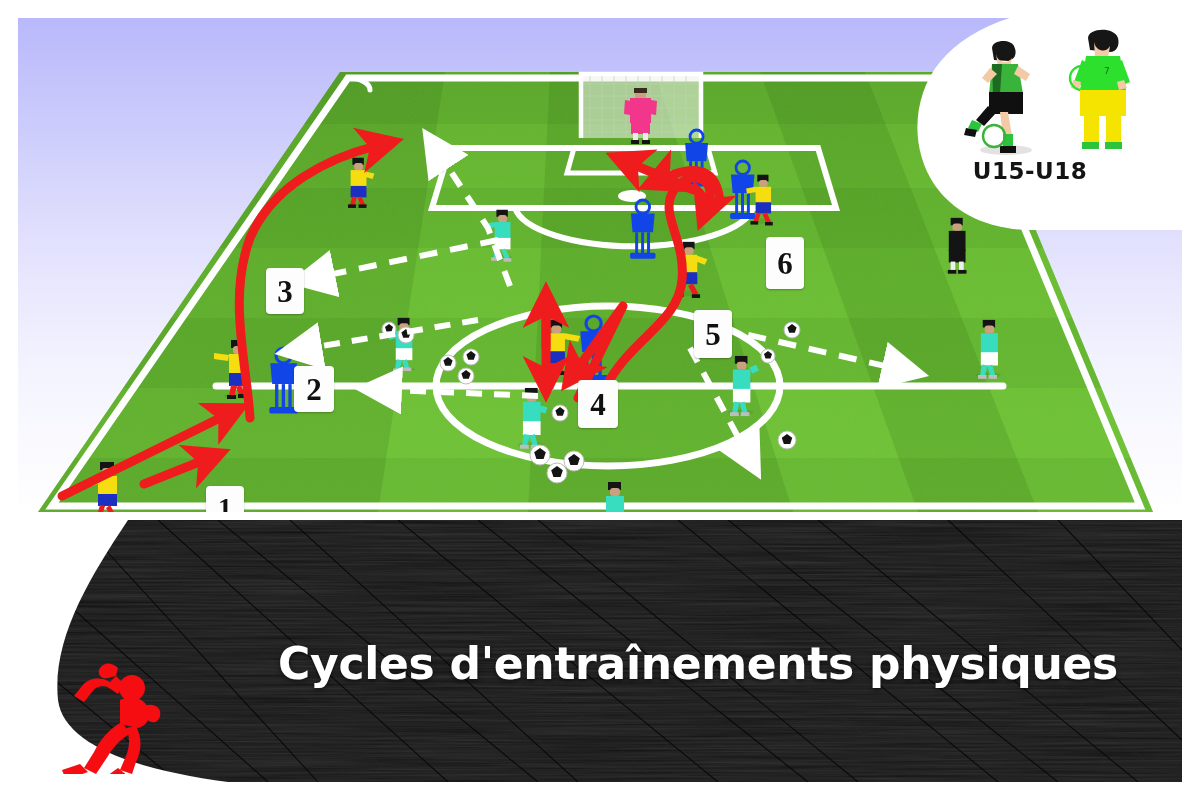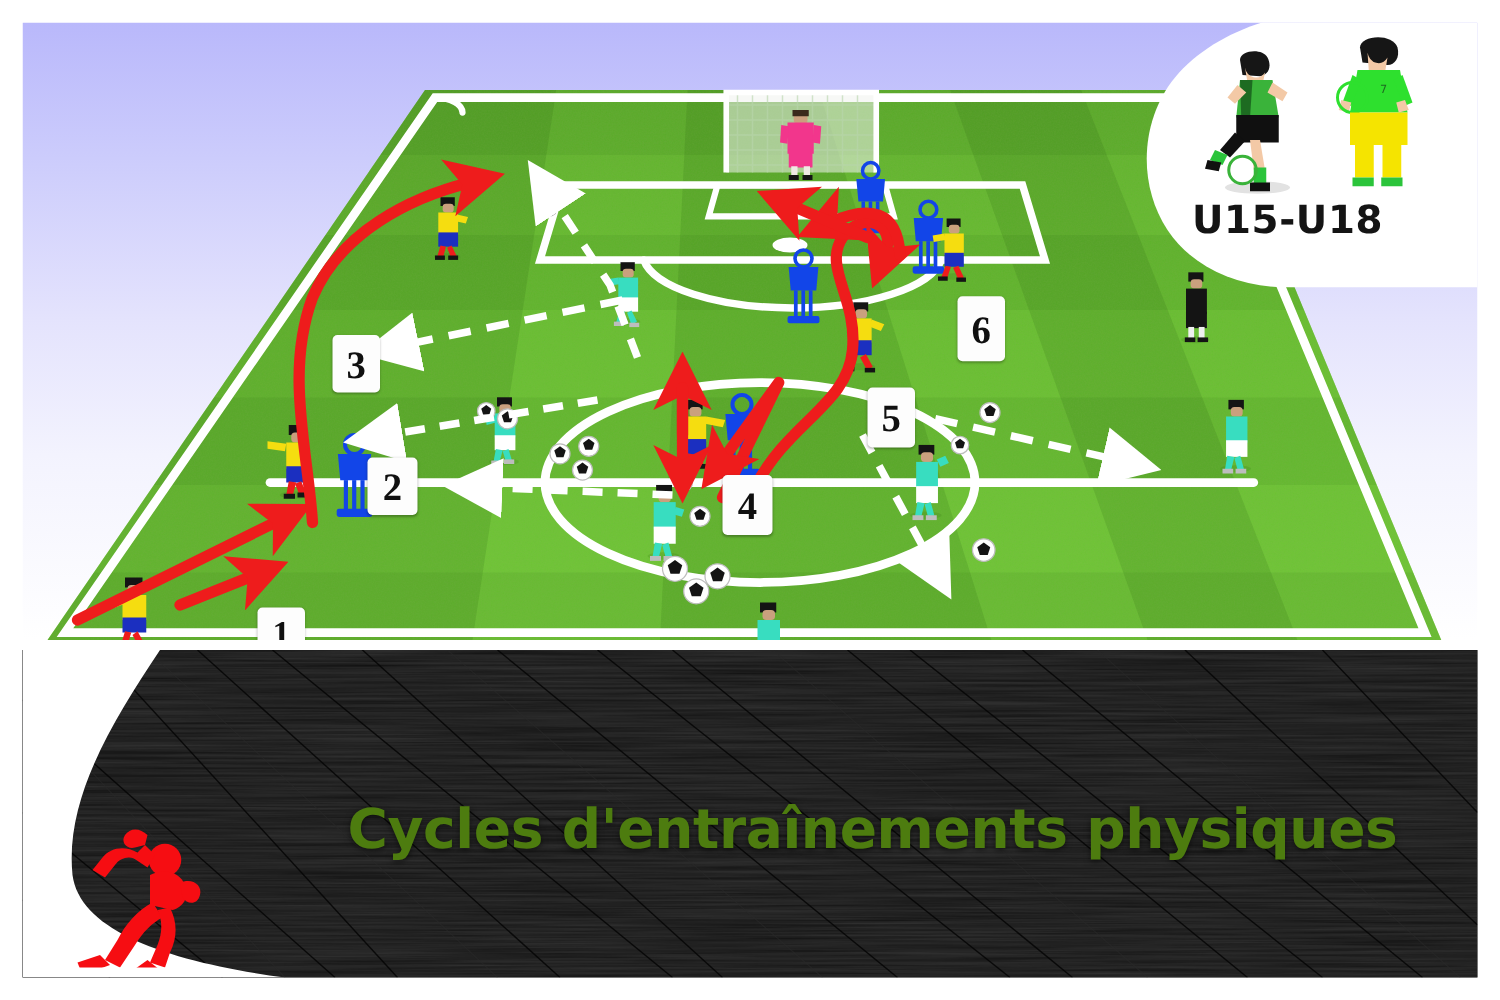--- a/index.html
+++ b/index.html
@@ -23,31 +23,31 @@
     color:#101010;font-weight:700;font-family:"Liberation Serif",serif;
     box-shadow:0 1px 2px rgba(0,0,0,.28);
     line-height:1;
   }
 
   
   #badge{position:absolute;right:0px;top:0px;width:290px;height:212px;}
   #badgeBlob{position:absolute;left:0;top:0;}
   #badgeLabel{
     position:absolute;left:0;right:14px;top:140px;text-align:center;
-    font-size:31px;font-weight:700;color:#141414;letter-spacing:.5px;
+    font-size:23px;font-weight:700;color:#141414;letter-spacing:.5px;
     font-family:"DejaVu Sans",sans-serif;
   }
 
   
   #panel{position:absolute;left:18px;top:520px;width:1164px;height:262px;background:#121212;overflow:hidden;}
   #panelTex{position:absolute;inset:0;}
   #panelCurve{position:absolute;left:0;top:0;}
   #title{
     position:absolute;left:230px;top:118px;width:900px;
-    color:#4d7c0f;font-size:44px;font-weight:700;
+    color:#ffffff;font-size:44px;font-weight:700;
     letter-spacing:-.3px;text-align:center;
     font-family:"DejaVu Sans",sans-serif;
     text-shadow:0 2px 5px rgba(0,0,0,.55);
   }
   #runner{position:absolute;left:58px;top:652px;width:110px;height:122px;}
 </style>
 </head>
 <body>
 
 <div id="poster">

